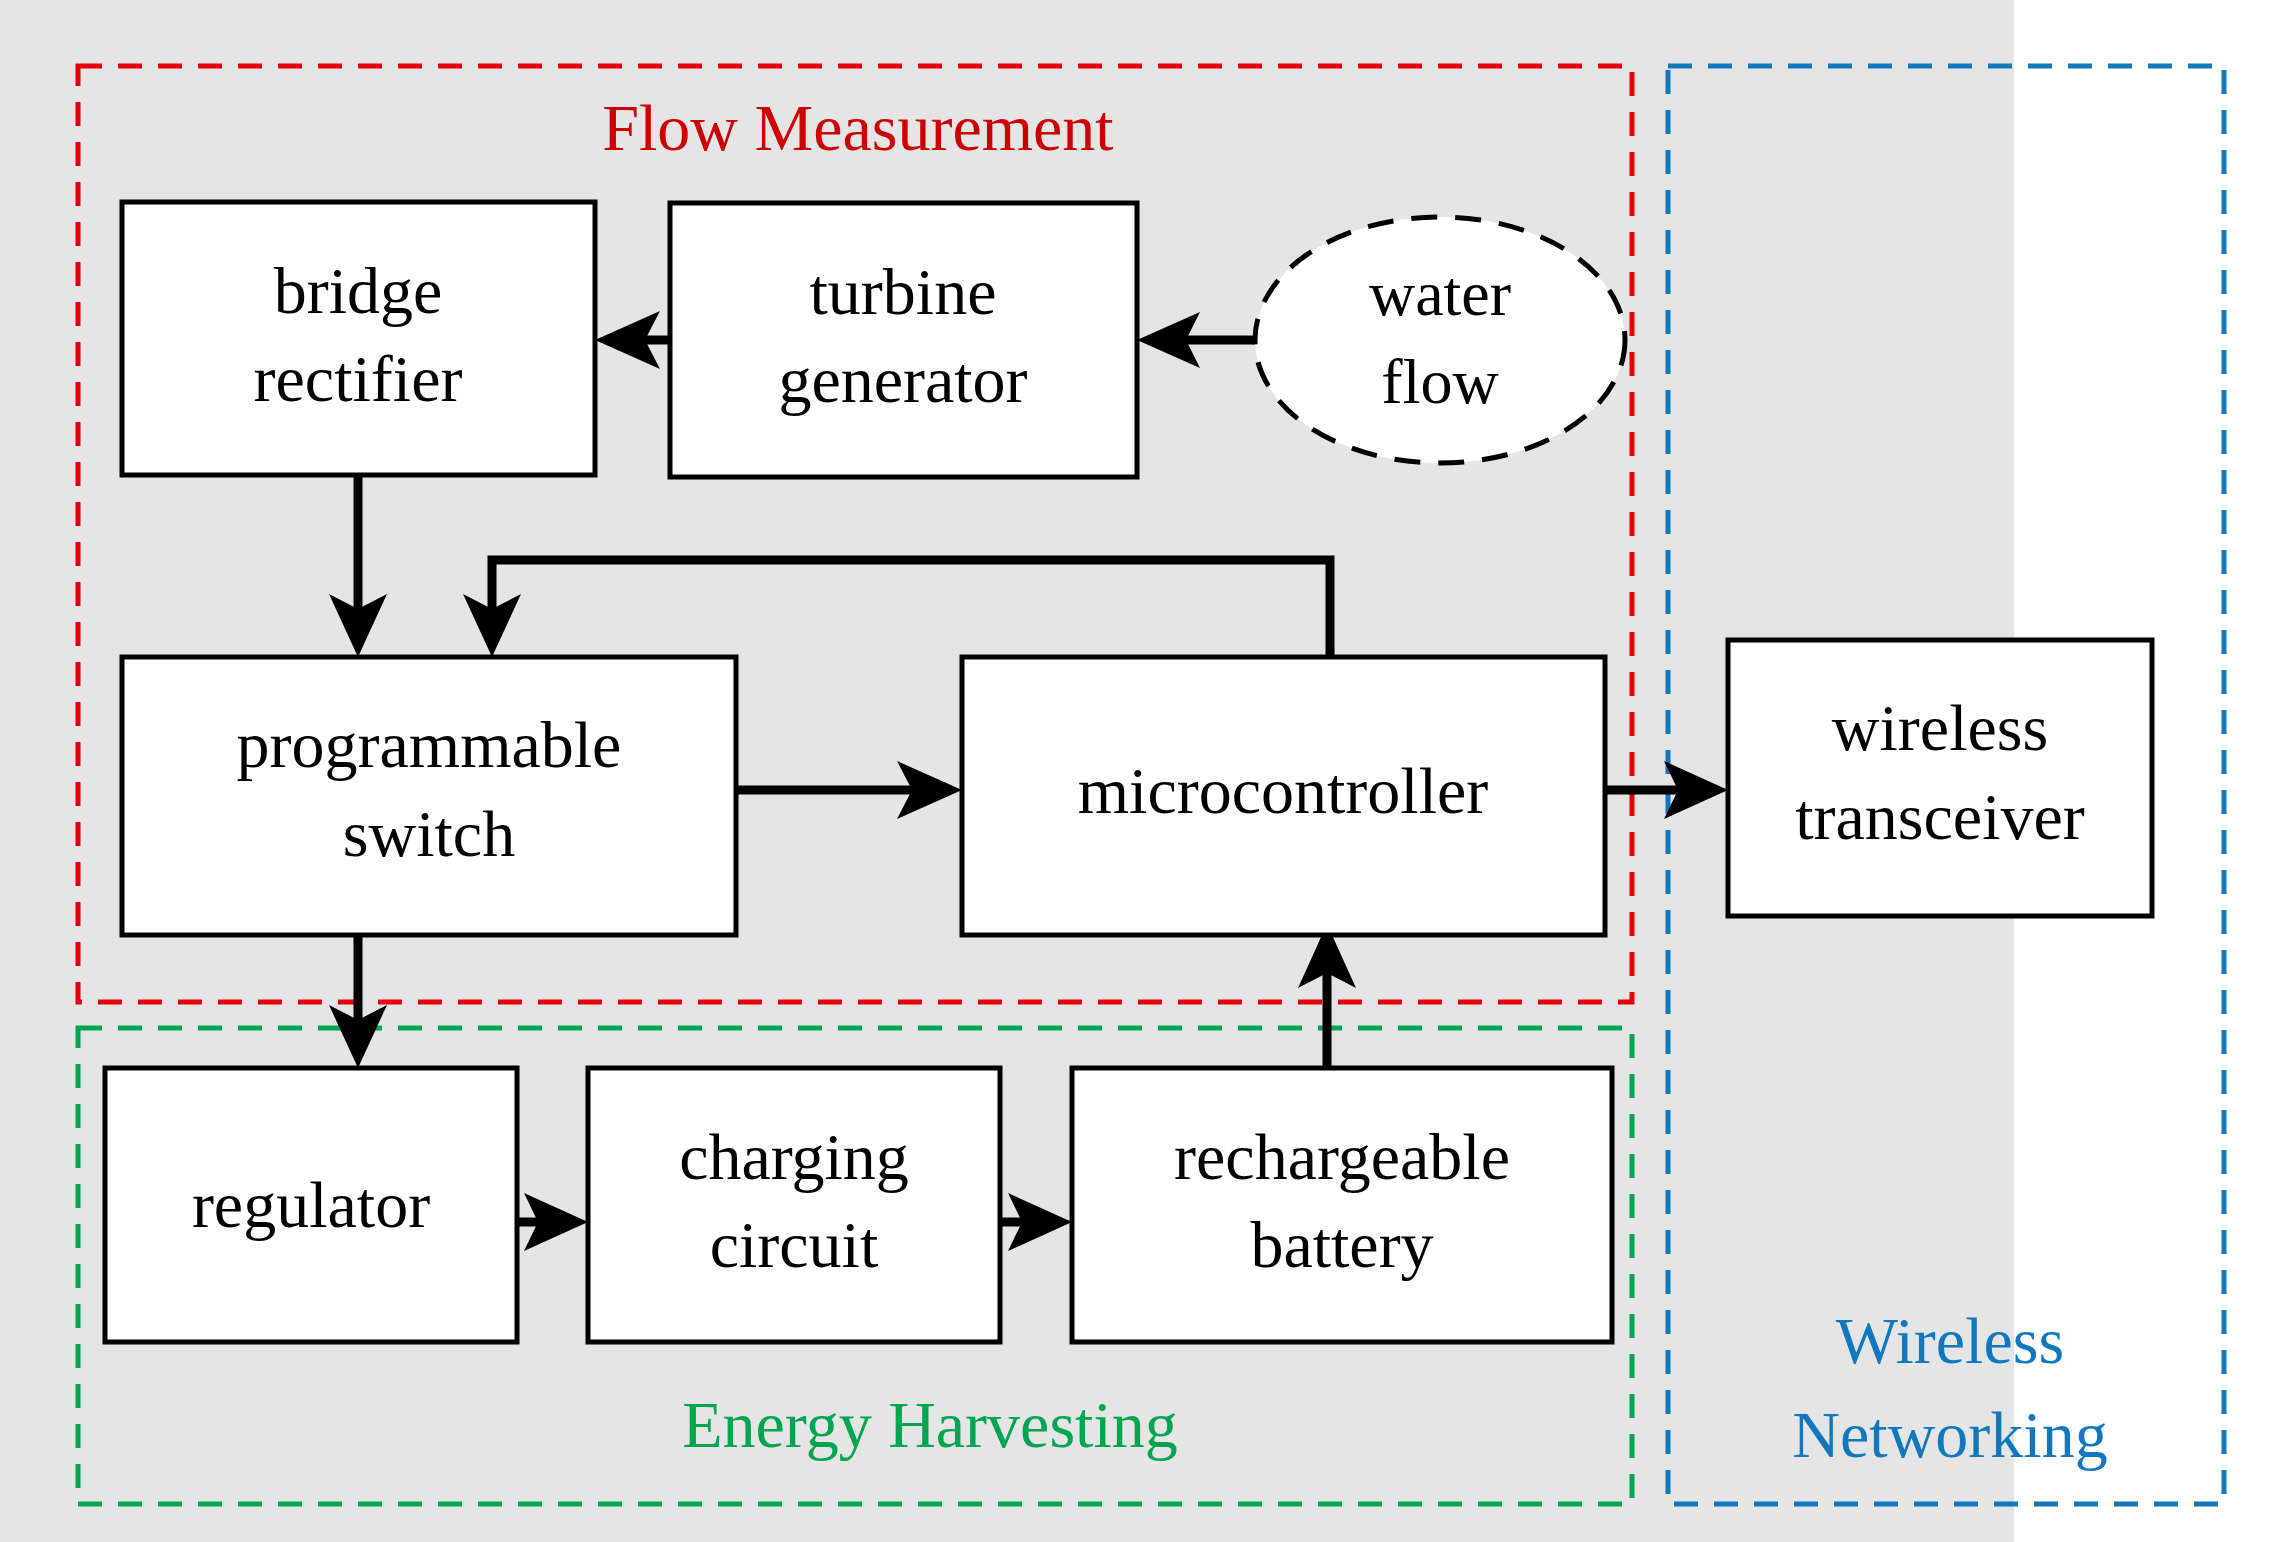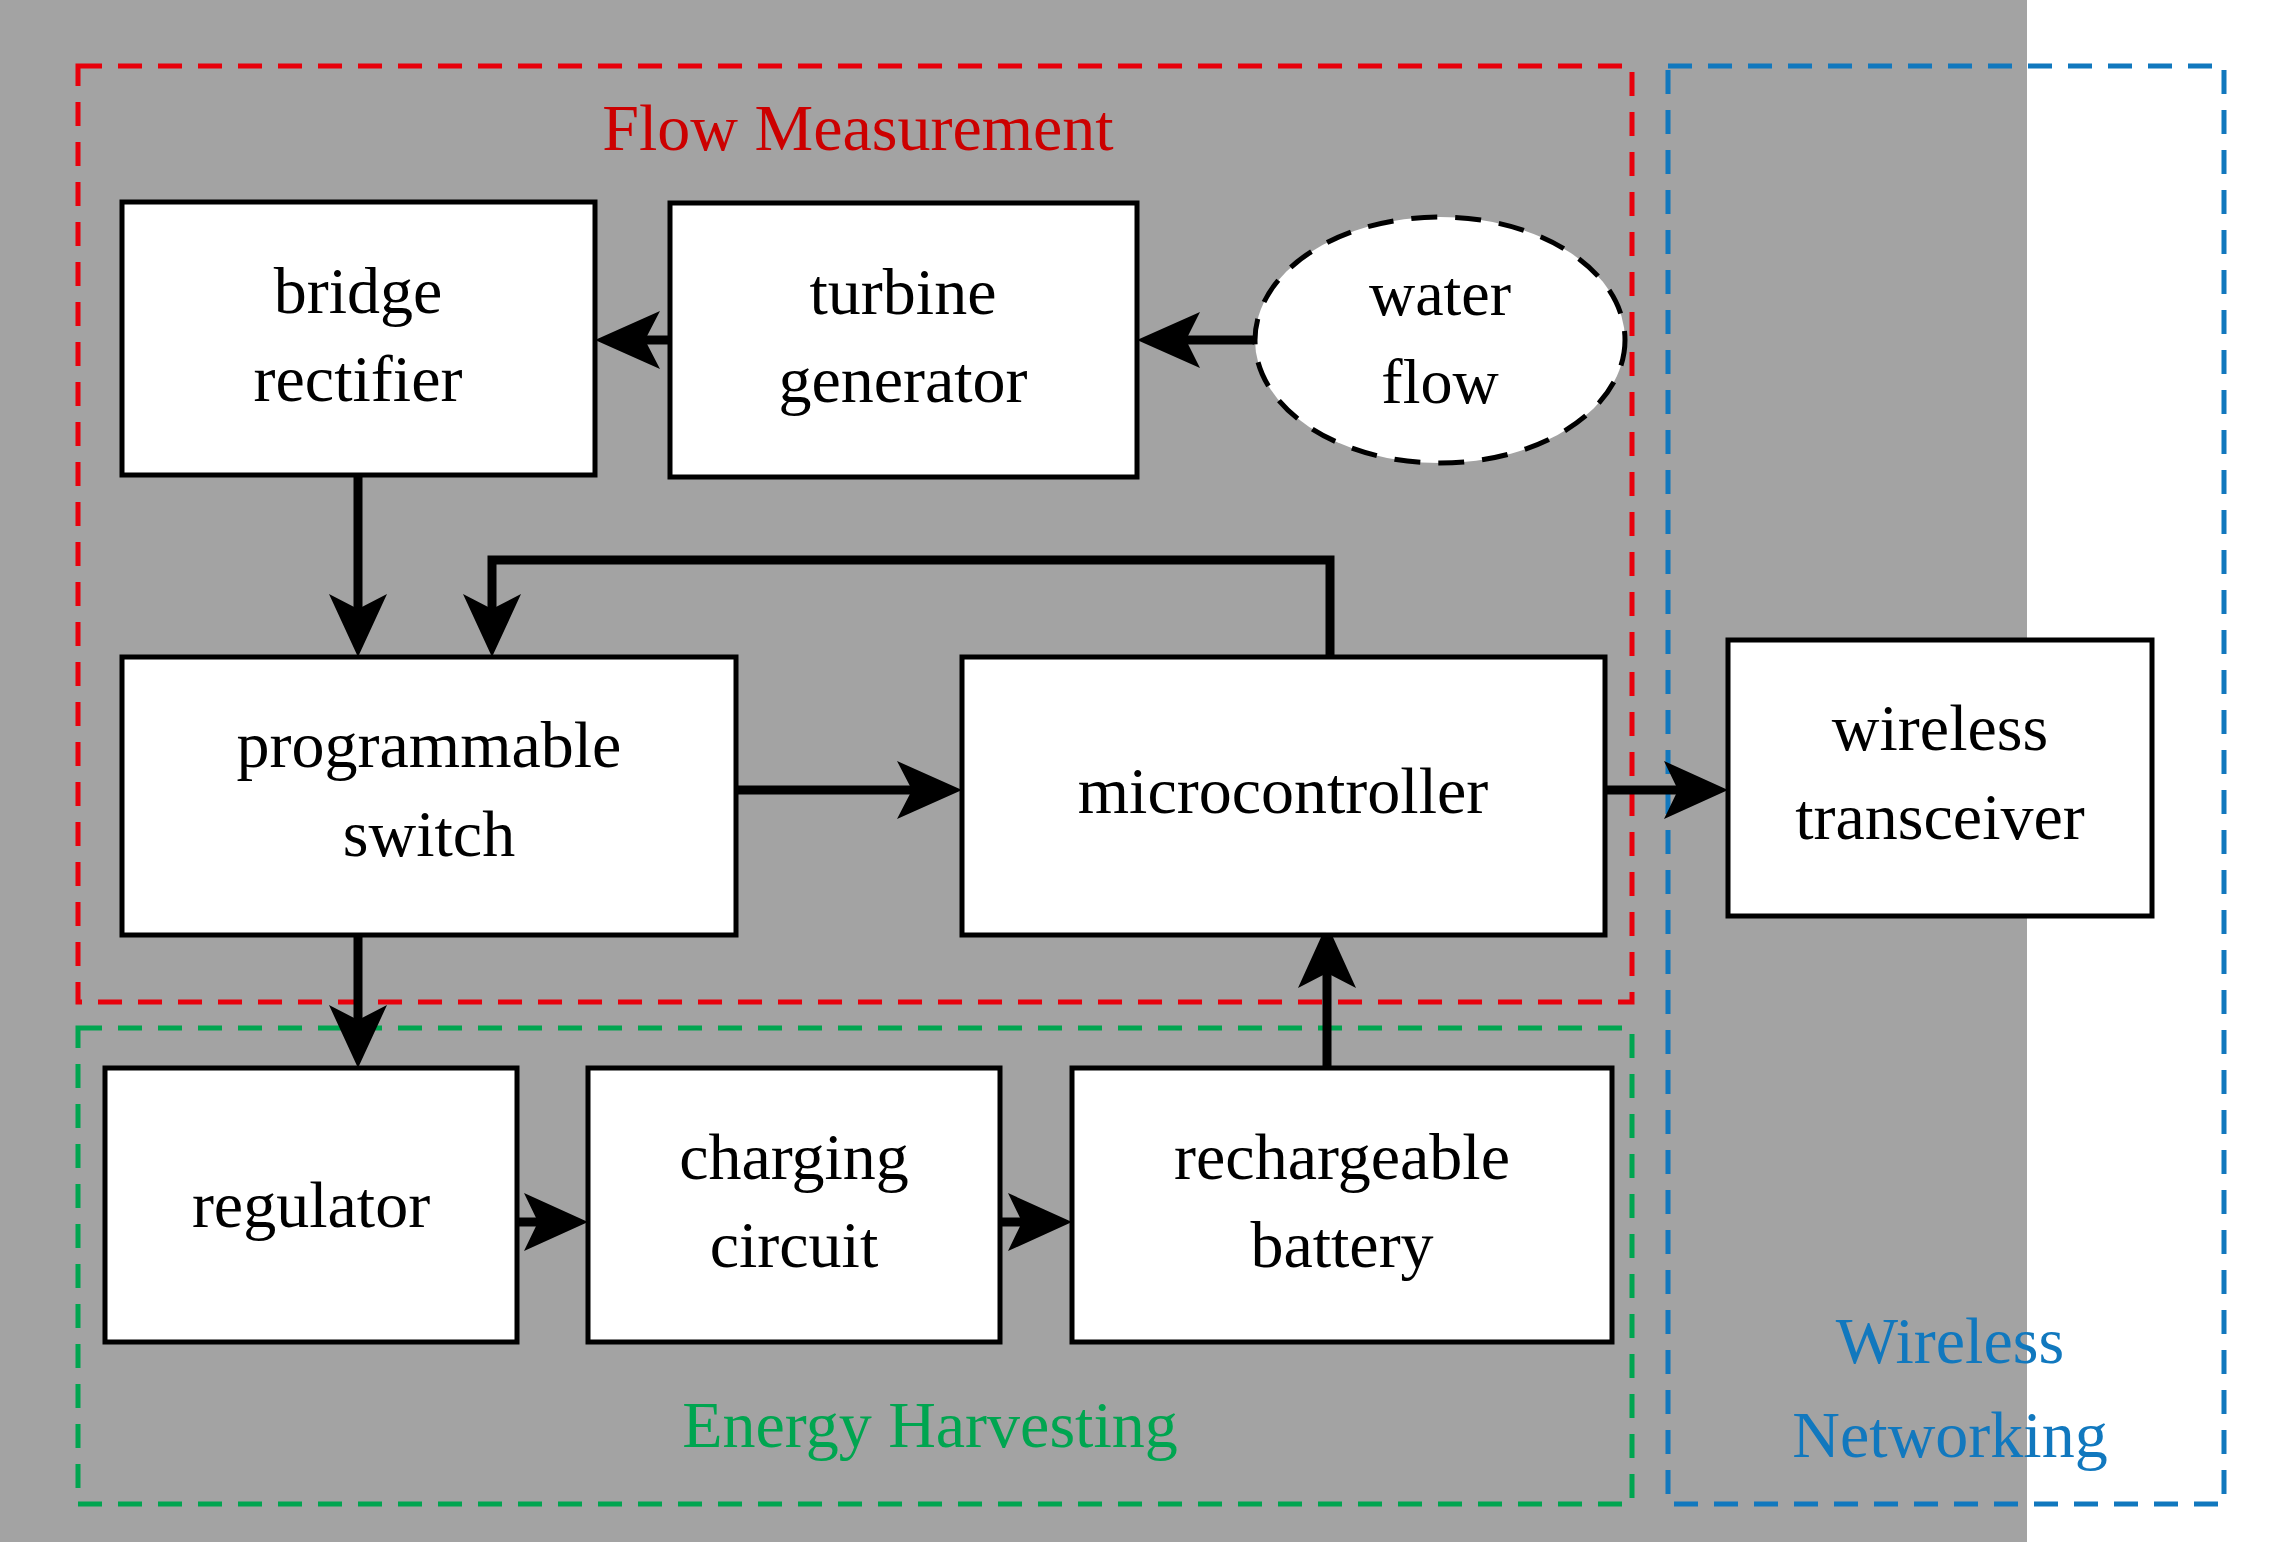--- a/index.html
+++ b/index.html
@@ -10,22 +10,21 @@
   body {
     width: 2287px;
     height: 1542px;
     font-family: "Liberation Serif", "DejaVu Serif", serif;
     overflow: hidden;
   }
   #diagram-root {
     position: relative;
     width: 2014px;
     height: 1542px;
-    background: #a3a3a3;
-    padding-left: 13px;
+    background: #e5e5e5;
   }
   svg.canvas {
     position: absolute;
     top: 0;
     left: 0;
     width: 2287px;
     height: 1542px;
   }
   .box-rect {
     fill: #ffffff;

